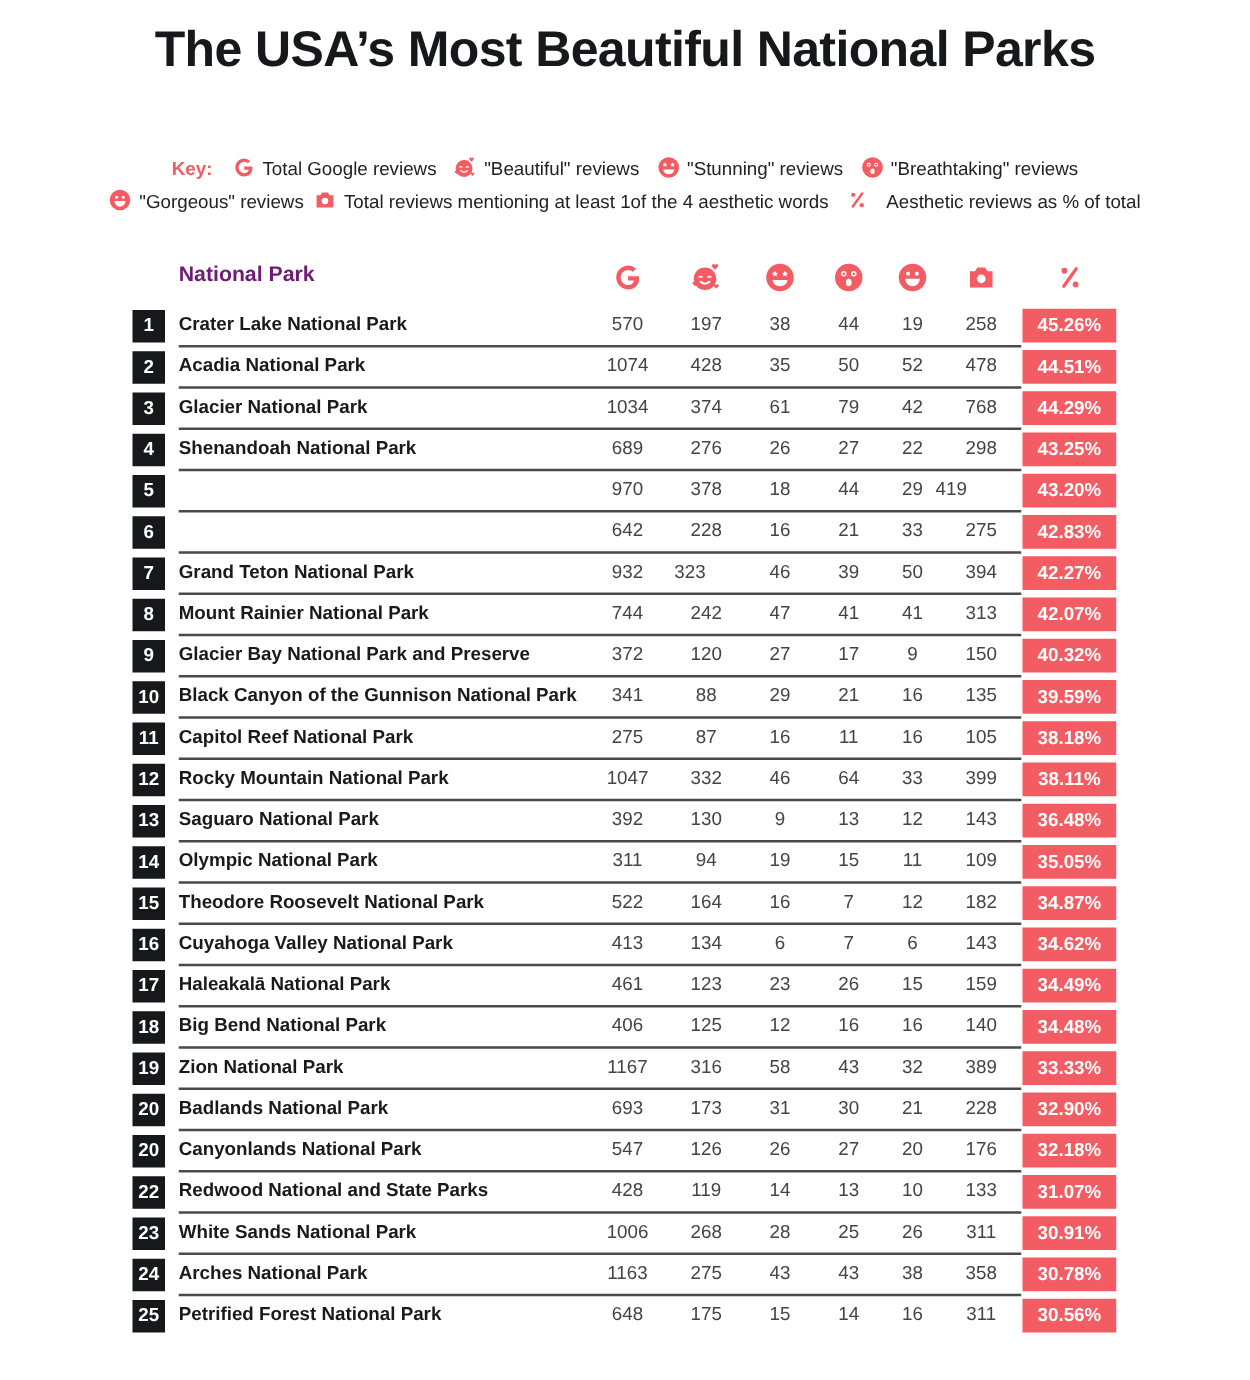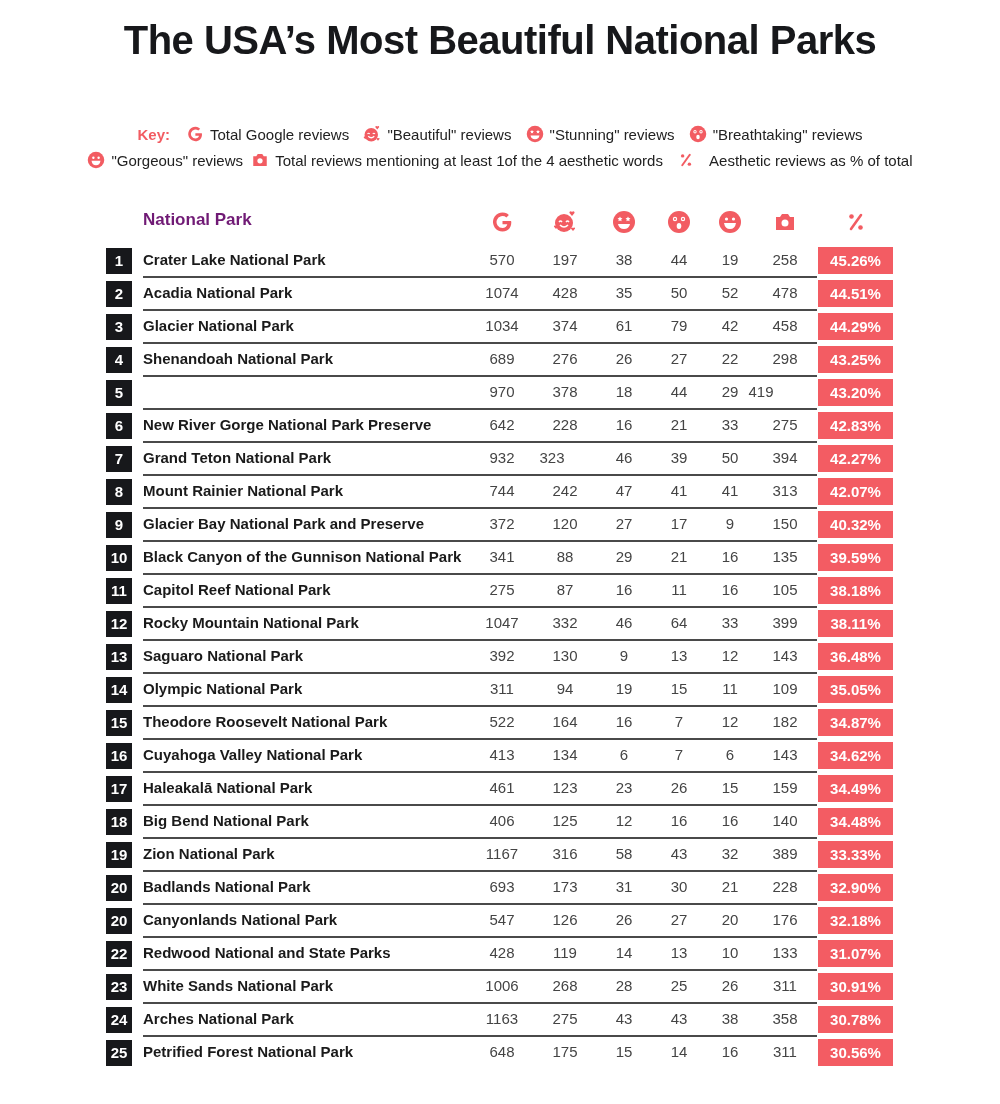--- a/index.html
+++ b/index.html
@@ -167,21 +167,21 @@
       <div class="rule"></div>
     </div>
     <div class="row" style="top: 66px;">
       <div class="rank">3</div>
       <div class="name">Glacier National Park</div>
       <div class="num" style="left:472px">1034</div>
       <div class="num" style="left:535px">374</div>
       <div class="num" style="left:594px">61</div>
       <div class="num" style="left:649px">79</div>
       <div class="num" style="left:700px">42</div>
-      <div class="num" style="left:755px">458</div>
+      <div class="num" style="left:755px">768</div>
       <div class="pct">44.29%</div>
       <div class="rule"></div>
     </div>
     <div class="row" style="top: 99px;">
       <div class="rank">4</div>
       <div class="name">Shenandoah National Park</div>
       <div class="num" style="left:472px">689</div>
       <div class="num" style="left:535px">276</div>
       <div class="num" style="left:594px">26</div>
       <div class="num" style="left:649px">27</div>
@@ -196,21 +196,20 @@
       <div class="num" style="left:535px">378</div>
       <div class="num" style="left:594px">18</div>
       <div class="num" style="left:649px">44</div>
       <div class="num" style="left:700px">29</div>
       <div class="num" style="left:731px">419</div>
       <div class="pct">43.20%</div>
       <div class="rule"></div>
     </div>
     <div class="row" style="top: 165px;">
       <div class="rank">6</div>
-      <div class="name">New River Gorge National Park  Preserve</div>
       <div class="num" style="left:472px">642</div>
       <div class="num" style="left:535px">228</div>
       <div class="num" style="left:594px">16</div>
       <div class="num" style="left:649px">21</div>
       <div class="num" style="left:700px">33</div>
       <div class="num" style="left:755px">275</div>
       <div class="pct">42.83%</div>
       <div class="rule"></div>
     </div>
     <div class="row" style="top: 198px;">

